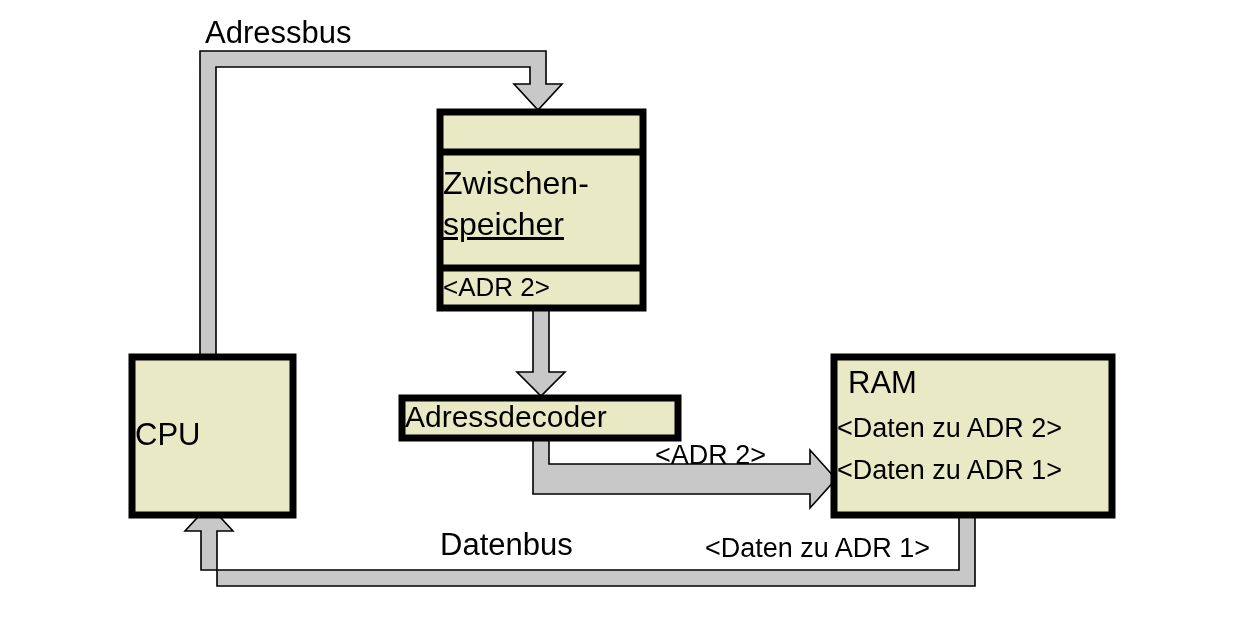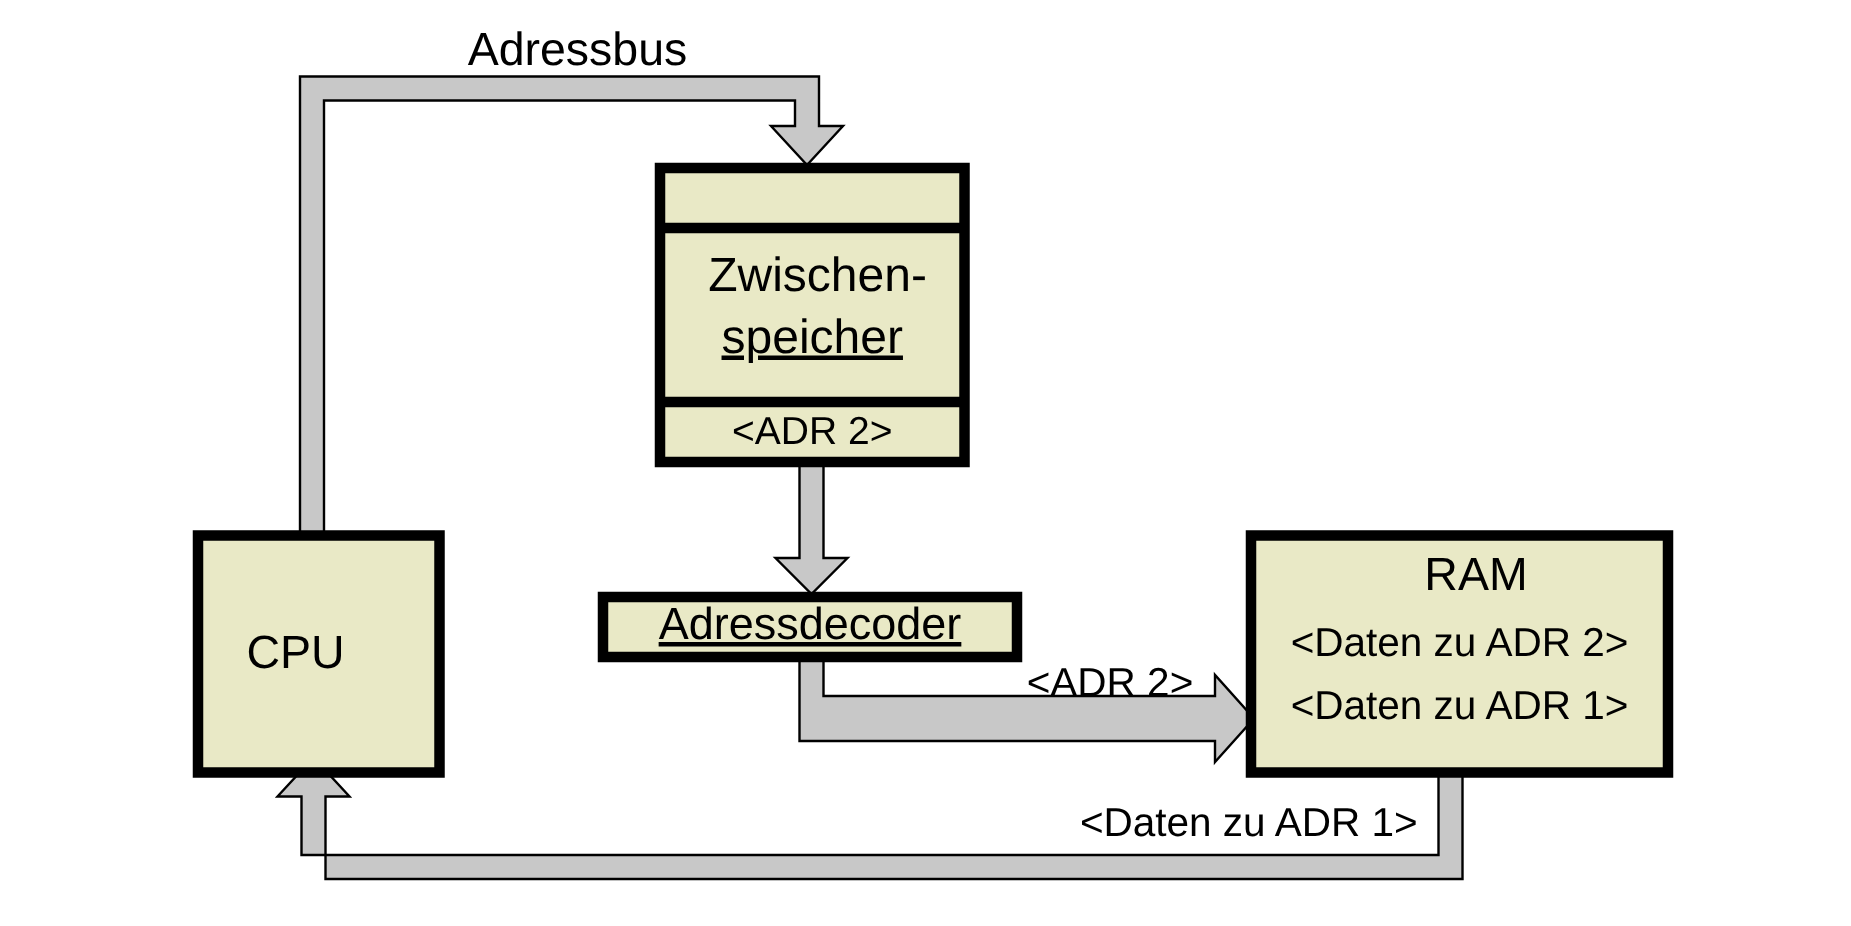--- a/index.html
+++ b/index.html
@@ -22,21 +22,21 @@
     position: absolute;
     left: 0;
     top: 0;
   }
   .box-label, .free-label {
     position: absolute;
     font-family: "Liberation Sans", sans-serif;
     color: #000000;
     white-space: pre;
     line-height: 1.12;
-    text-align: center;
+    text-align: left;
     pointer-events: none;
   }
 </style>
 </head>
 <body>
 
 <div id="canvas">
 
   <svg width="1234" height="617" viewBox="0 0 1234 617">
 
@@ -118,24 +118,25 @@
 
   <div class="box-label" style="left:443px; top:120px; width:197px; font-size:27px;"></div>
 
   <div class="box-label" style="left:443px; top:166px; width:204px; font-size:32px;">Zwischen-</div>
   <div class="box-label" style="left:443px; top:207px; width:197px; font-size:32px;text-decoration:underline;">speicher</div>
 
   <div class="box-label" style="left:443px; top:273px; width:197px; font-size:26px;">&lt;ADR 2&gt;</div>
 
   <div class="box-label" style="left:135px; top:418px; width:124px; font-size:31px;">CPU</div>
 
-  <div class="box-label" style="left:405px; top:400px; width:270px; font-size:30px;text-decoration:underline;">Adressdecoder</div>
+  <div class="box-label" style="left:405px; top:400px; width:270px; font-size:30px;">Adressdecoder</div>
 
   <div class="free-label" style="left:655px; top:440px; width:170px; font-size:27px;">&lt;ADR 2&gt;</div>
 
   <div class="box-label" style="left:837px; top:366px; width:272px; font-size:31px;margin-left:11px;">RAM</div>
   <div class="box-label" style="left:837px; top:413px; width:272px; font-size:27px;">&lt;Daten zu ADR 2&gt;</div>
   <div class="box-label" style="left:837px; top:455px; width:272px; font-size:27px;">&lt;Daten zu ADR 1&gt;</div>
 
+  <div class="free-label" style="left:440px; top:528px; width:250px; font-size:31px;">Datenbus</div>
 
   <div class="free-label" style="left:705px; top:533px; width:255px; font-size:27px;">&lt;Daten zu ADR 1&gt;</div>
 
 </div>
 
 </body></html>

